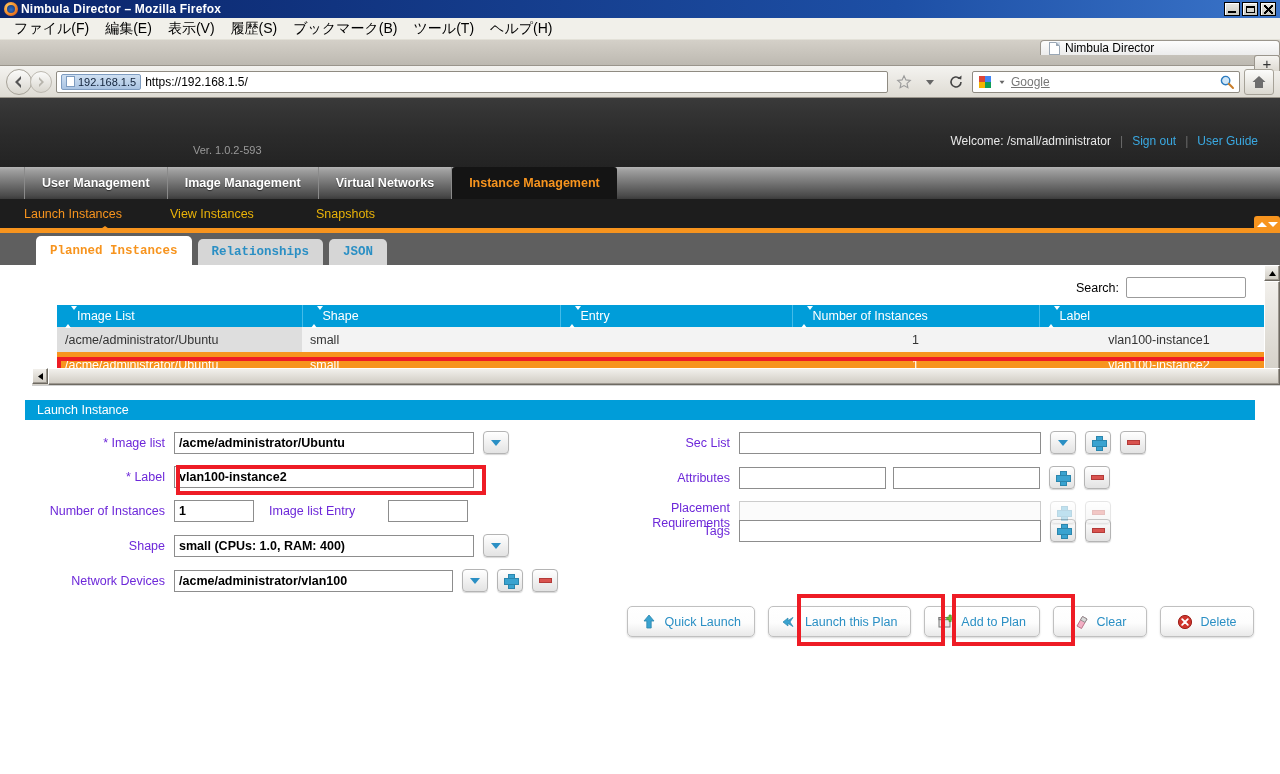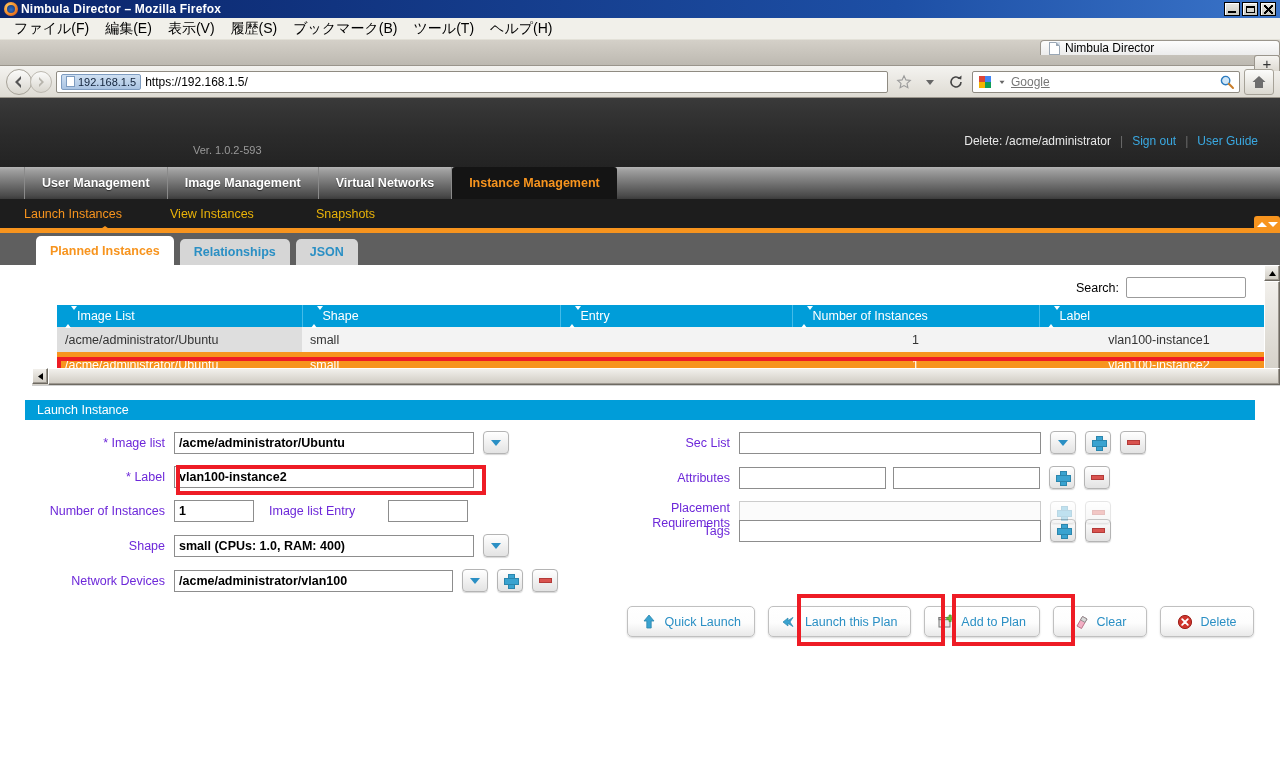--- a/index.html
+++ b/index.html
@@ -208,21 +208,21 @@
   #collapse-widget .cb { width:0;height:0;border-left:5px solid transparent;border-right:5px solid transparent;border-top:5px solid #fff;}
 
   
   #tabpanel {
     height:32px; background:#5f5f5f; padding-left:36px;
     display:flex; align-items:flex-end; gap:6px; position:relative;
   }
   .ptab {
     height:26px; display:flex; align-items:center; padding:0 14px;
     border-radius:5px 5px 0 0; font-size:12.5px; font-weight:bold;
-    background:#d6d6d6; color:#2a8fc4; cursor:pointer; white-space:nowrap;
+    background:#d6d6d6; color:#2a8fc4; cursor:pointer; white-space:nowrap;font-family:Liberation Mono, monospace;
   }
   .ptab.active { background:#ffffff; color:#f7941e; height:29px; }
 
   
   #tablearea {
     position:relative; background:#fff;
     height:121px; overflow:hidden;
     border-bottom:1px solid #cfcfcf;
     margin-left:32px;
   }
@@ -426,21 +426,21 @@
       <path d="M8 2 L14.5 8 H12 V14 H4 V8 H1.5 Z" fill="#6d6d6d"></path>
     </svg>
   </div>
 </div>
 
 <div id="page">
 
   <div id="apphdr">
     <div id="verstr">Ver. 1.0.2-593</div>
     <div id="hdr-right">
-      <span>Delete: /acme/administrator</span>
+      <span>Welcome: /small/administrator</span>
       <span class="sep">|</span>
       <a>Sign out</a>
       <span class="sep">|</span>
       <a>User Guide</a>
     </div>
   </div>
 
   <div id="mainnav">
     <div class="navitem">User Management</div>
     <div class="navitem">Image Management</div>

